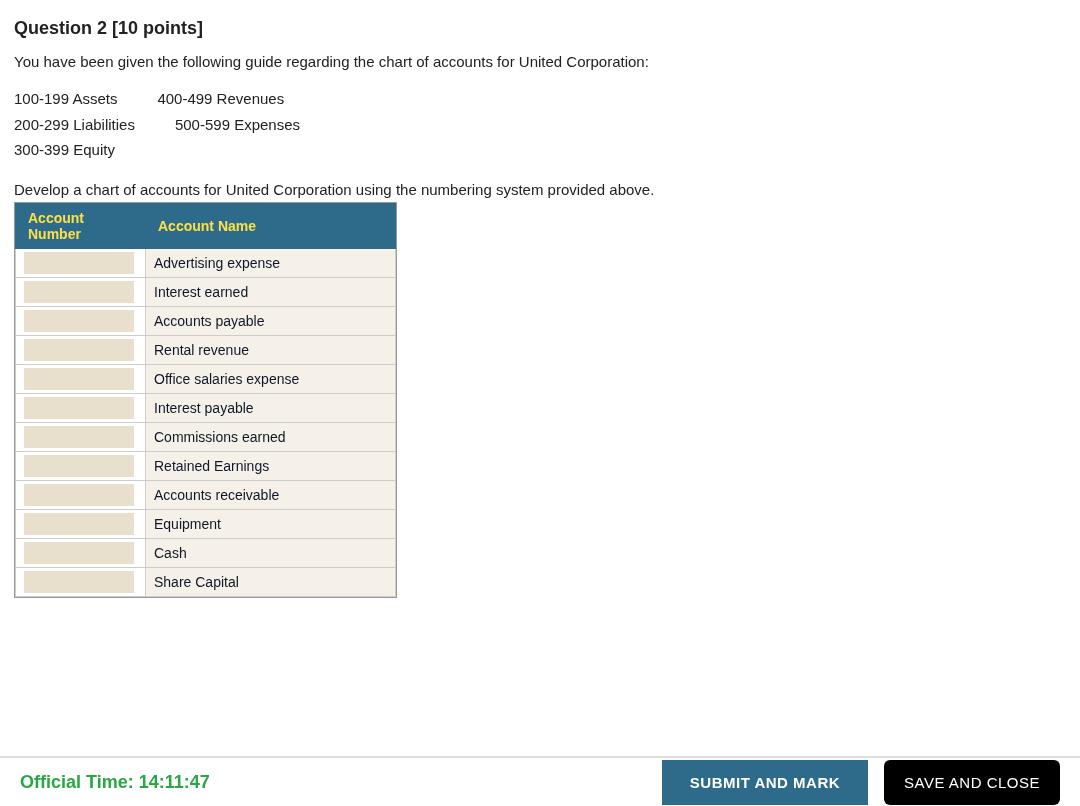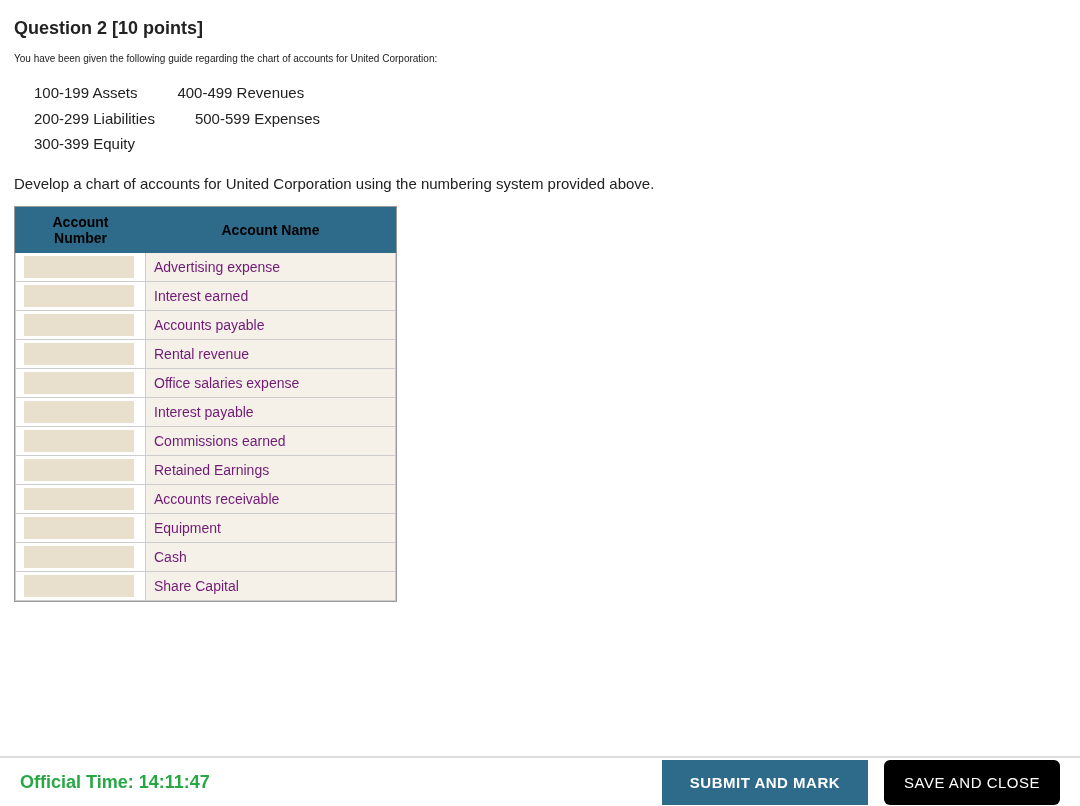--- a/index.html
+++ b/index.html
@@ -23,57 +23,56 @@
     }
 
     .question-title {
       font-size: 18px;
       font-weight: bold;
       margin-bottom: 14px;
     }
 
     .question-desc {
       margin-bottom: 16px;
-      font-size: 10px;
+      font-size: 15px;
     }
 
     .accounts-guide {
       margin-bottom: 18px;
       font-size: 15px;
       line-height: 1.7;
-      margin-left: 20px;
     }
 
     .accounts-guide .guide-row {
       display: flex;
       gap: 40px;
     }
 
     .develop-text {
-      margin-bottom: 14px;
+      margin-bottom: 4px;
       font-size: 15px;
     }
 
     .table-container {
       display: inline-block;
       border: 1px solid #999;
     }
 
     table {
       border-collapse: collapse;
       min-width: 380px;
     }
 
     table thead tr th {
       background: #2e6b8a;
-      color: #000000;
+      color: #fde047;
       padding: 6px 12px;
       font-size: 14px;
       font-weight: bold;
-      text-align: center;
+      text-align: left;
       border: 1px solid #2e6b8a;
     }
 
     table thead tr th:first-child {
       width: 130px;
       min-width: 130px;
     }
 
     table thead tr th:last-child {
       width: 250px;
@@ -96,21 +95,21 @@
       border: none;
       background: #e8e0cc;
       padding: 2px 4px;
       font-size: 13px;
       outline: none;
       height: 22px;
     }
 
     table tbody tr td:last-child {
       background: #f5f0e8;
-      color: #701a75;
+      color: #0f172a;
     }
 
     .footer-bar {
       position: fixed;
       bottom: 0;
       left: 0;
       width: 1080px;
       height: 50px;
       background: #fff;
       border-top: 2px solid #ddd;

